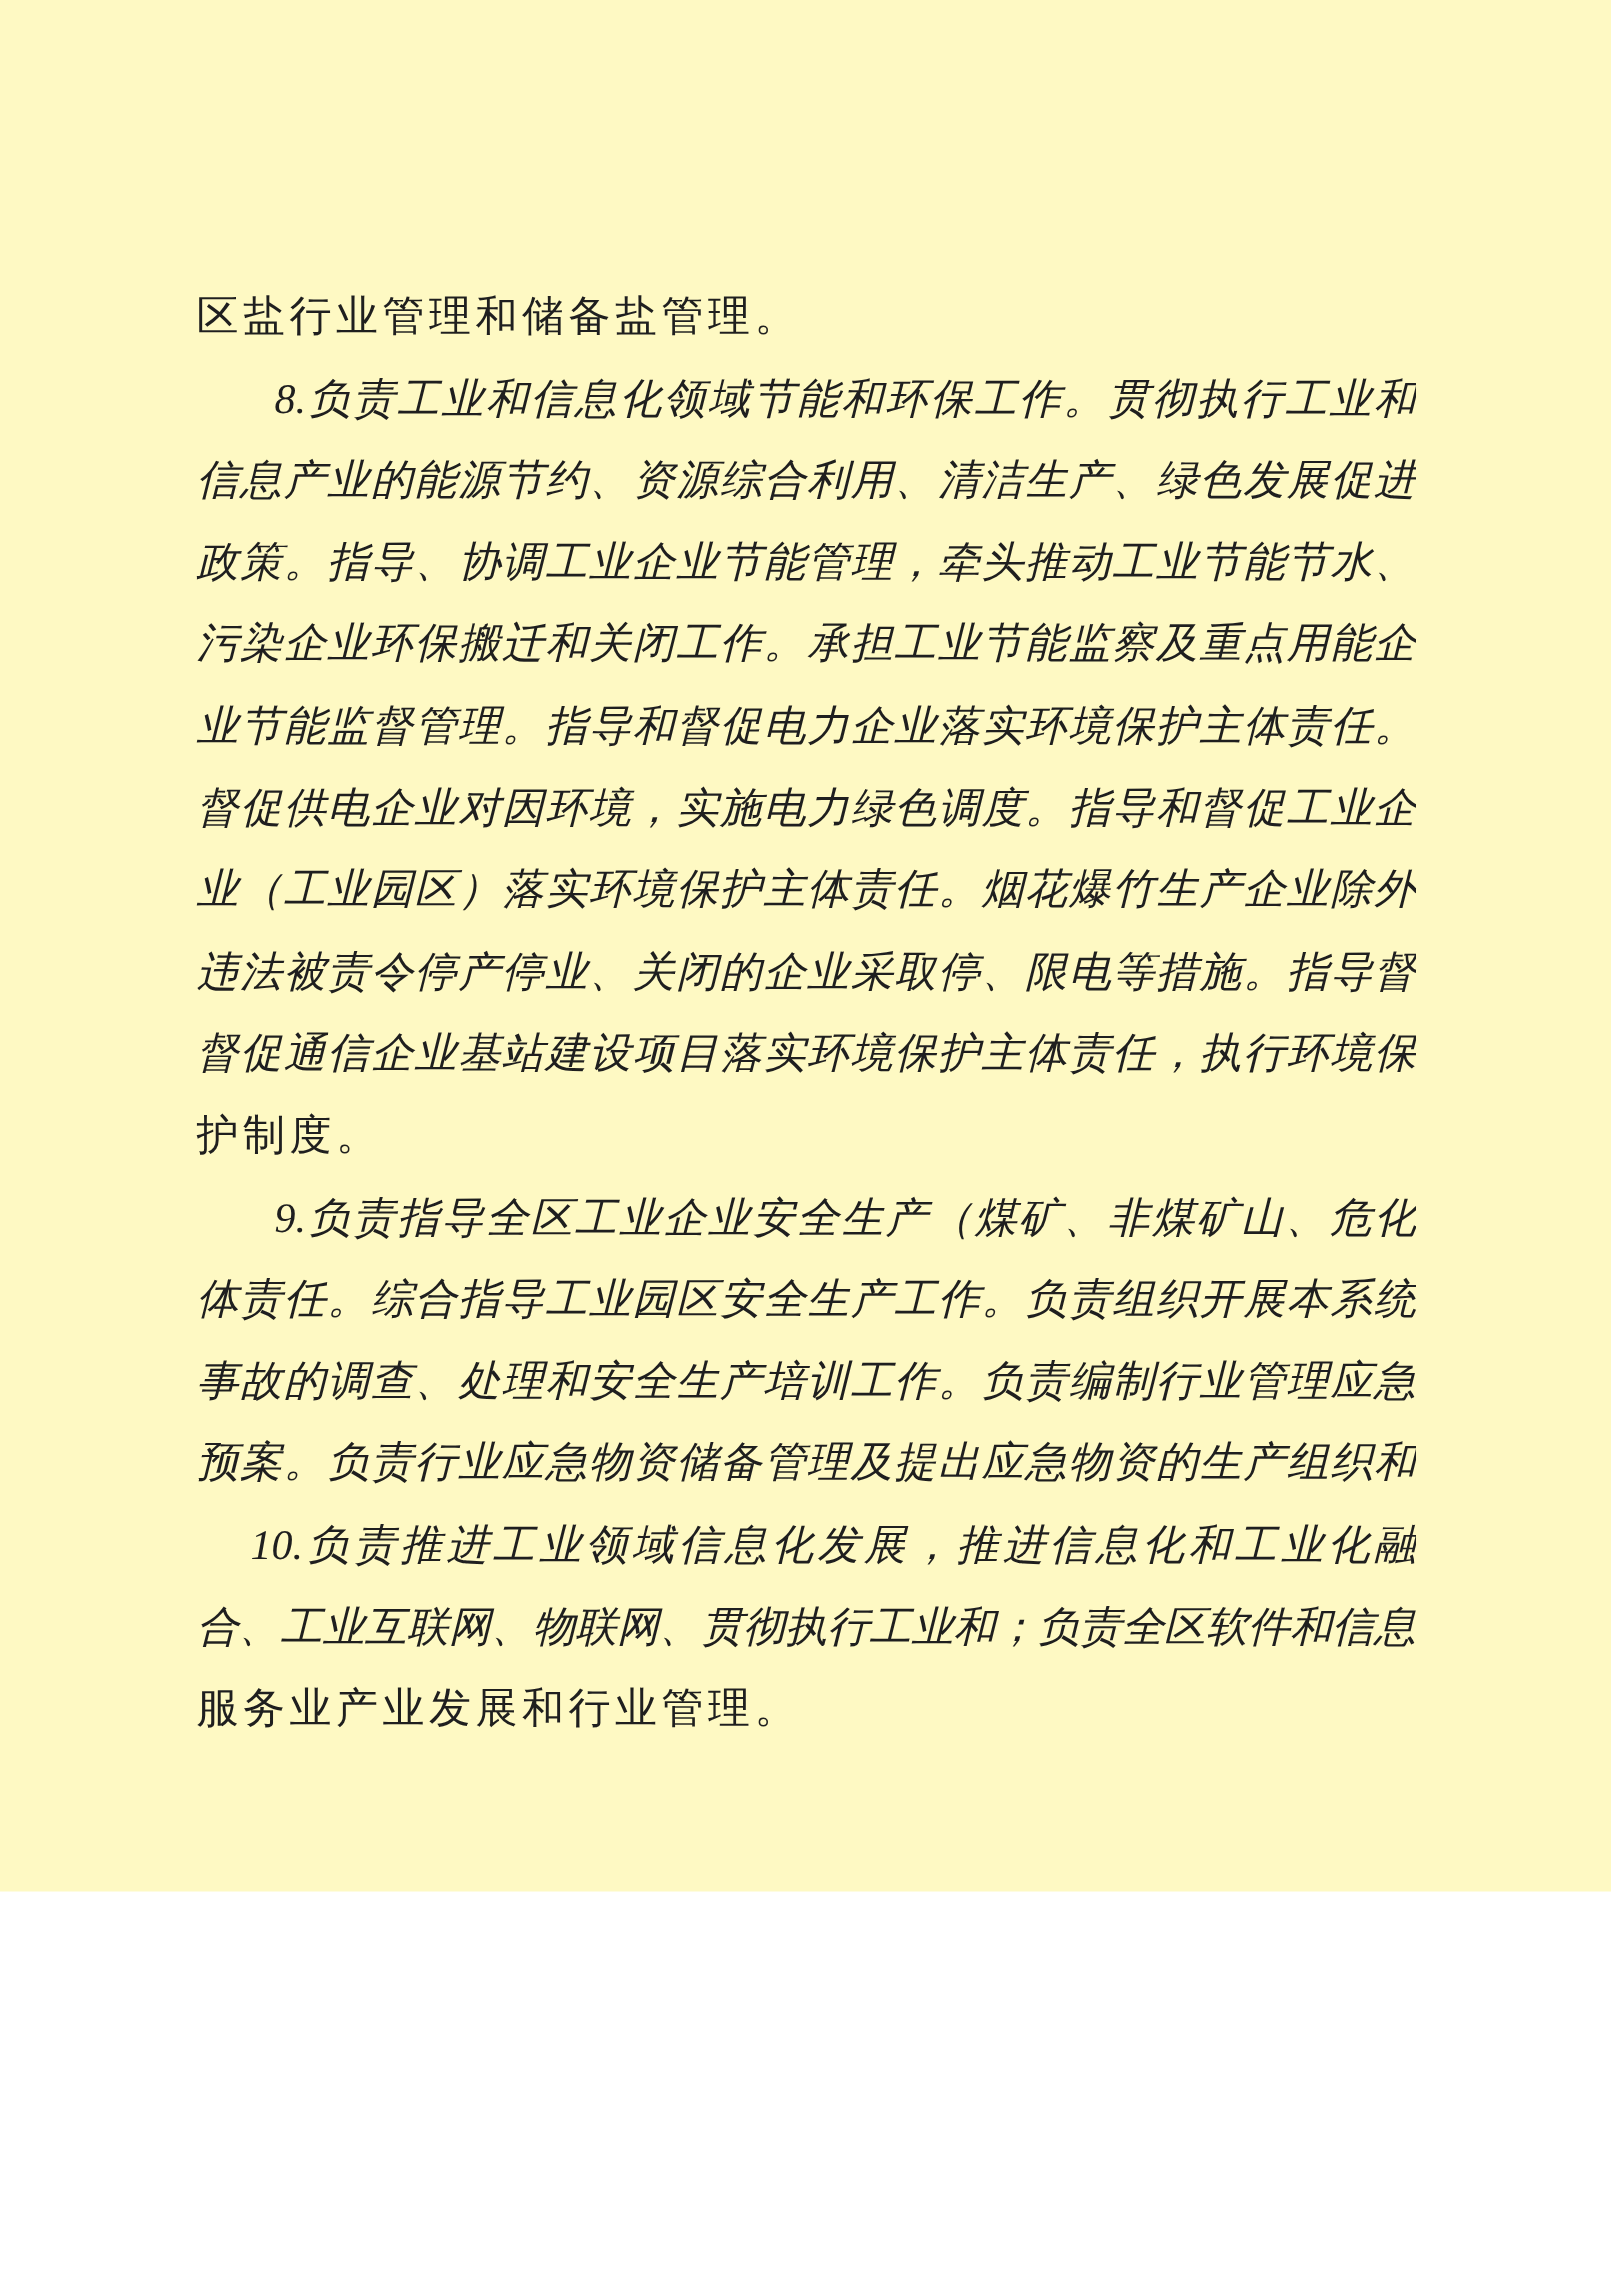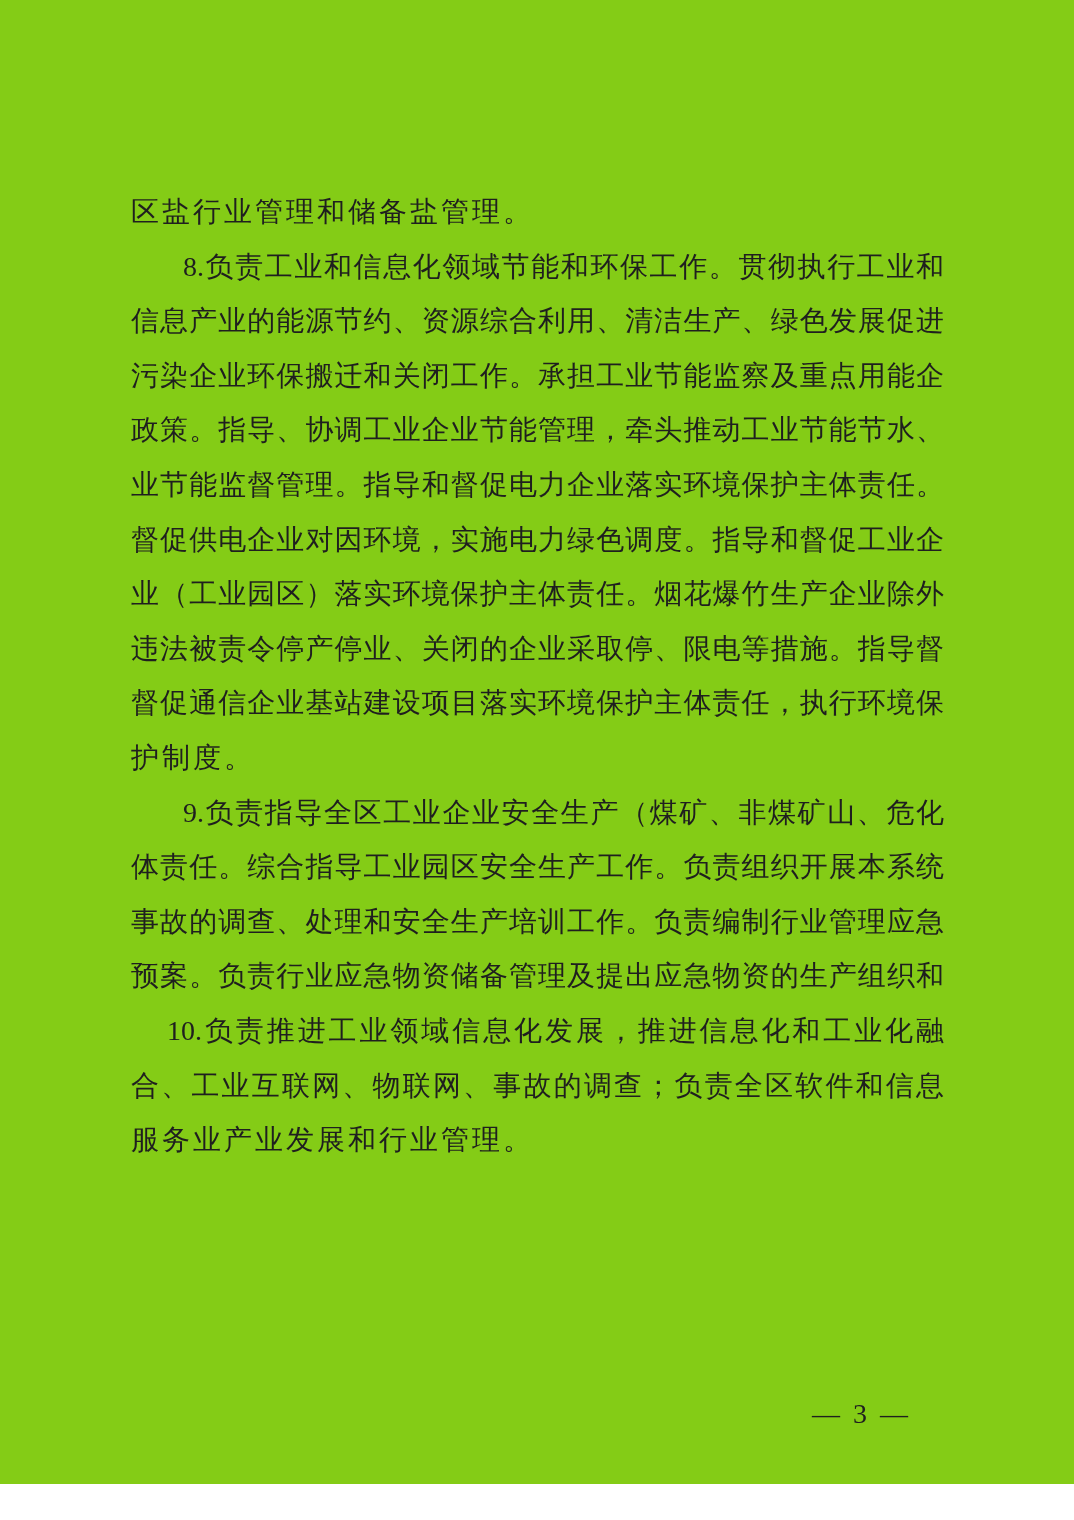--- a/index.html
+++ b/index.html
@@ -10,22 +10,22 @@
     width: 1074px;
     height: 1520px;
     background: #ffffff;
     position: relative;
     font-family: "Liberation Serif", "DejaVu Serif", serif;
   }
   .page {
     position: absolute;
     left: 0; top: 0;
     width: 1074px;
-    height: 1484px;
-    background: #84cc16;
+    height: 1261px;
+    background: #fef9c3;
     overflow: hidden;
   }
   .doc-body {
     position: absolute;
     left: 131px;
     top: 185px;
     width: 813px;
     color: #1f1f1f;
   }
   .paragraph {
@@ -41,20 +41,21 @@
     font-weight: 400;
   }
   .line:not(.fill) {
     letter-spacing: 3px;
     white-space: nowrap;
   }
   .line.fill {
     text-align: justify;
     text-align-last: justify;
     text-justify: inter-character;
+    font-style: italic;
   }
   .line.indent {
     text-indent: 52px;
   }
   .line.indent-wide {
     text-indent: 36px;
   }
   .footer-page-number {
     position: absolute;
     top: 1394px;
@@ -69,35 +70,35 @@
 <body>
 
 <div class="page">
   <div class="doc-body" id="doc-paragraphs">
       <div class="paragraph">
         <div class="line">区盐行业管理和储备盐管理。</div>
       </div>
       <div class="paragraph">
         <div class="line fill indent">8.负责工业和信息化领域节能和环保工作。贯彻执行工业和</div>
         <div class="line fill">信息产业的能源节约、资源综合利用、清洁生产、绿色发展促进</div>
+        <div class="line fill">政策。指导、协调工业企业节能管理，牵头推动工业节能节水、</div>
         <div class="line fill">污染企业环保搬迁和关闭工作。承担工业节能监察及重点用能企</div>
-        <div class="line fill">政策。指导、协调工业企业节能管理，牵头推动工业节能节水、</div>
         <div class="line fill">业节能监督管理。指导和督促电力企业落实环境保护主体责任。</div>
         <div class="line fill">督促供电企业对因环境，实施电力绿色调度。指导和督促工业企</div>
         <div class="line fill">业（工业园区）落实环境保护主体责任。烟花爆竹生产企业除外</div>
         <div class="line fill">违法被责令停产停业、关闭的企业采取停、限电等措施。指导督</div>
         <div class="line fill">督促通信企业基站建设项目落实环境保护主体责任，执行环境保</div>
         <div class="line">护制度。</div>
       </div>
       <div class="paragraph">
         <div class="line fill indent">9.负责指导全区工业企业安全生产（煤矿、非煤矿山、危化</div>
         <div class="line fill">体责任。综合指导工业园区安全生产工作。负责组织开展本系统</div>
         <div class="line fill">事故的调查、处理和安全生产培训工作。负责编制行业管理应急</div>
         <div class="line fill">预案。负责行业应急物资储备管理及提出应急物资的生产组织和</div>
       </div>
       <div class="paragraph">
         <div class="line fill indent indent-wide">10.负责推进工业领域信息化发展，推进信息化和工业化融</div>
-        <div class="line fill">合、工业互联网、物联网、事故的调查；负责全区软件和信息</div>
+        <div class="line fill">合、工业互联网、物联网、贯彻执行工业和；负责全区软件和信息</div>
         <div class="line">服务业产业发展和行业管理。</div>
       </div>
     </div>
   <div class="footer-page-number">— 3 —</div>
 </div>
 
 </body></html>

